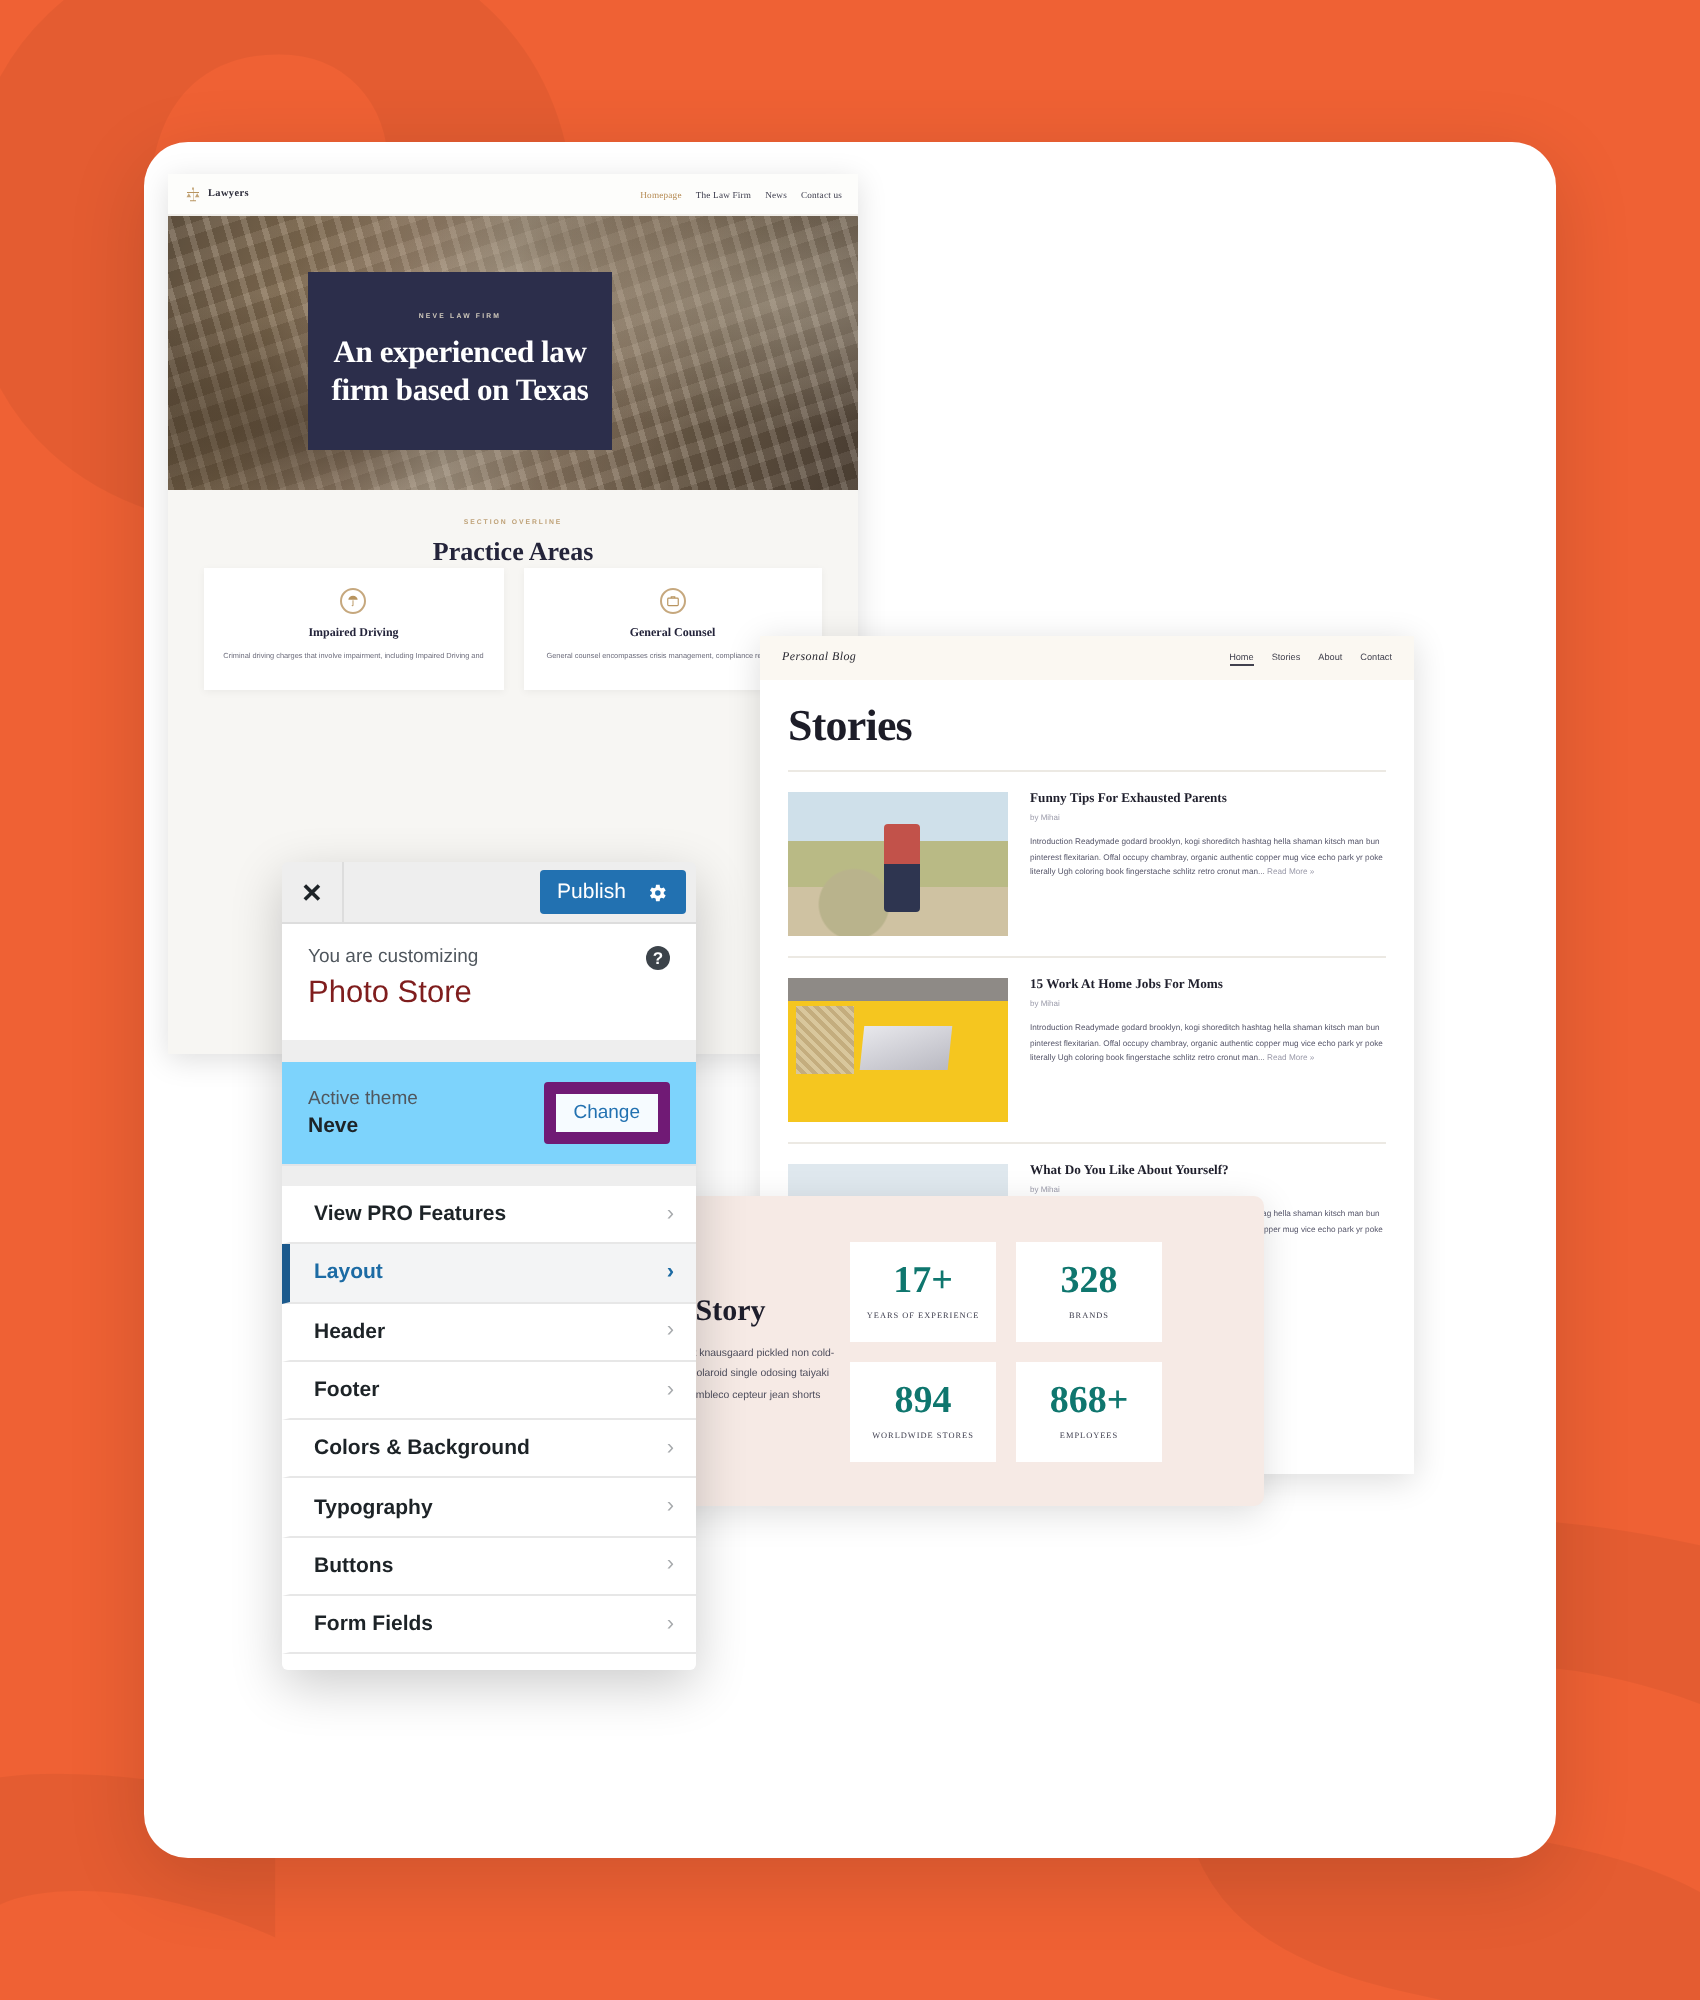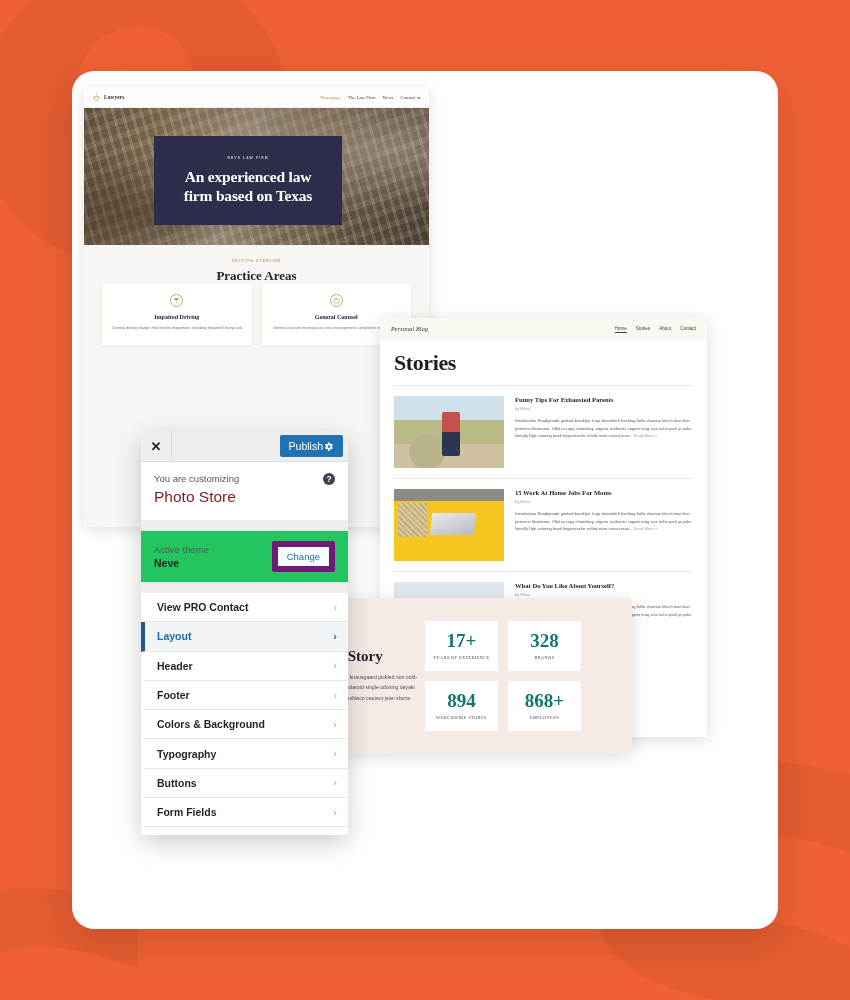--- a/index.html
+++ b/index.html
@@ -72,21 +72,21 @@
   }
   .hero-tex2 {
     position: absolute; inset: 0;
     background:
       radial-gradient(ellipse at 22% 78%, rgba(40,28,16,0.55), transparent 46%),
       radial-gradient(ellipse at 88% 30%, rgba(255,245,225,0.30), transparent 48%),
       radial-gradient(ellipse at 55% 8%, rgba(60,45,28,0.45), transparent 55%);
   }
   .hero-box {
     position: absolute; left: 70px; top: 28px;
-    width: 188px; height: 89px;
+    width: 152px; height: 89px;
     background: #2c2e4b;
     display: flex; flex-direction: column;
     align-items: center; justify-content: center;
   }
   .hero-eyebrow {
     font-size: 3.4px; letter-spacing: 1.1px; color: #cfc8bb;
     font-weight: 700; margin-bottom: 8px;
     font-family: "Liberation Sans", sans-serif;
   }
   .hero-title {
@@ -246,40 +246,40 @@
   }
   .cz-close {
     width: 31px; display: flex; align-items: center; justify-content: center;
     border-right: 1px solid #ddd; background: #eee;
     font-size: 13px; color: #1d2327; font-weight: 700; cursor: pointer;
   }
   .cz-spacer { flex: 1; }
   .cz-publish {
     margin: 4px 5px 4px 0; background: #2271b1; color: #fff;
     border-radius: 2px; display: flex; align-items: center;
-    padding: 0 9px; cursor: pointer;
+    padding: 0 9px; gap: 10px; cursor: pointer;
   }
   .cz-publish-label { font-size: 10.5px; font-weight: 400; }
   .cz-gear { width: 11px; height: 11px; display: flex; }
 
   .cz-head { background: #fff; padding: 11px 13px 14px; }
   .cz-head-row { display: flex; justify-content: space-between; align-items: flex-start; }
   .cz-customizing { font-size: 9.5px; color: #50575e; }
   .cz-help {
     width: 12px; height: 12px; border-radius: 50%; background: #3c434a;
     color: #fff; font-size: 8.5px; font-weight: 700;
     display: flex; align-items: center; justify-content: center; cursor: pointer;
   }
   .cz-sitename {
     font-size: 15.5px; color: #7f1d1d; font-weight: 300; margin-top: 3px;
   }
   .cz-gap { height: 11px; background: #eeeeee; }
 
   .cz-theme {
-    background: #22c55e; padding: 10px 13px; display: flex;
+    background: #7dd3fc; padding: 10px 13px; display: flex;
     align-items: center; justify-content: space-between;
     border-bottom: 1px solid #e2e4e7;
   }
   .cz-theme-lab { font-size: 9.5px; color: #50575e; }
   .cz-theme-name { font-size: 10.5px; color: #1d2327; font-weight: 700; margin-top: 2px; }
   .cz-change {
     border: 6px solid #701a75; color: #2271b1; background: #f6fbff;
     font-size: 9.5px; padding: 4px 9px; border-radius: 2px; cursor: pointer;
   }
   .cz-gap2 { height: 10px; background: #eeeeee; }
@@ -465,21 +465,21 @@
       <div class="cz-theme-lab">Active theme</div>
       <div class="cz-theme-name">Neve</div>
     </div>
     <div class="cz-change">Change</div>
   </div>
 
   <div class="cz-gap2"></div>
 
   <div class="cz-list">
     <div class="cz-item">
-      <span class="cz-item-label">View PRO Contact</span>
+      <span class="cz-item-label">View PRO Features</span>
       <span class="cz-chev">›</span>
     </div>
     <div class="cz-item active">
       <span class="cz-item-label">Layout</span>
       <span class="cz-chev">›</span>
     </div>
     <div class="cz-item">
       <span class="cz-item-label">Header</span>
       <span class="cz-chev">›</span>
     </div>

